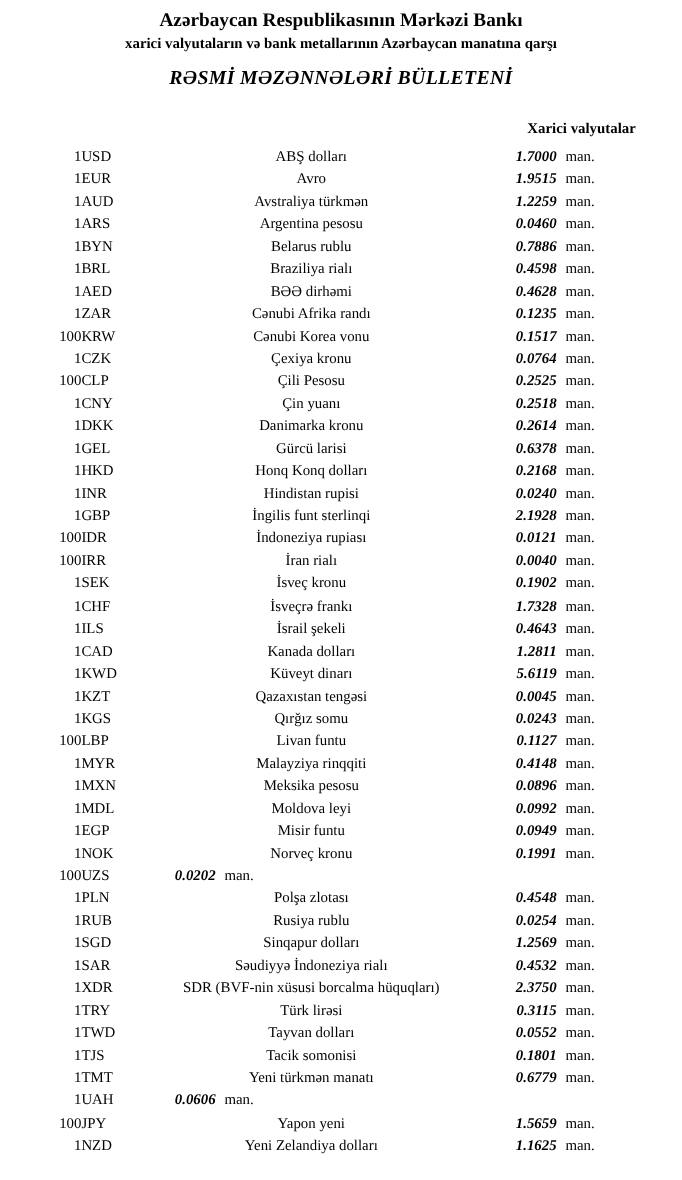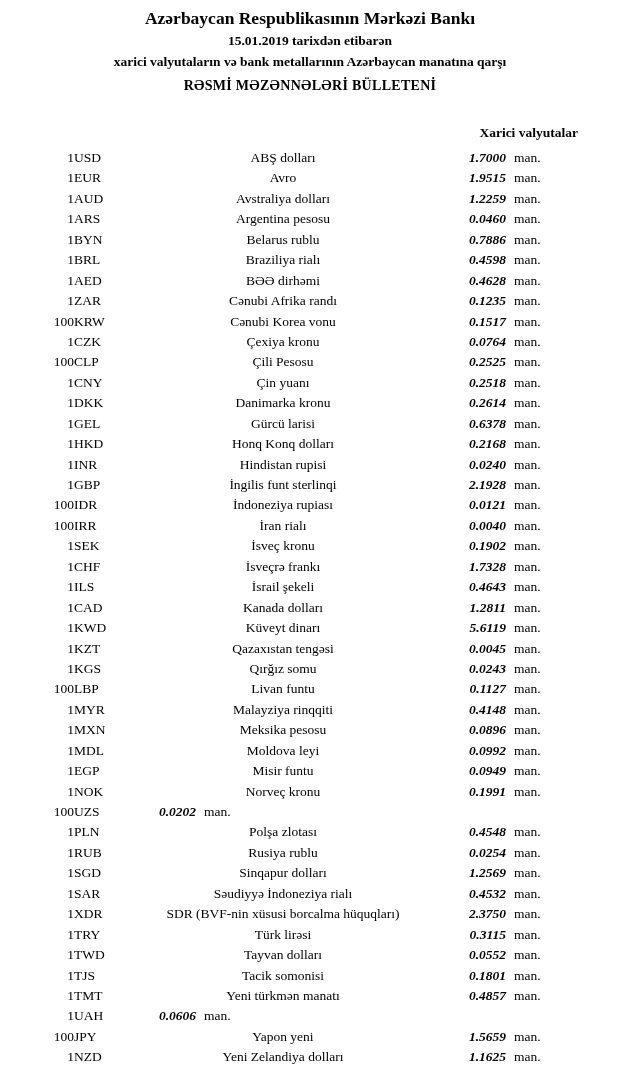--- a/index.html
+++ b/index.html
@@ -32,25 +32,26 @@
     line-height: 20px;
     margin-top: 2px;
   }
   .doc-subtitle {
     font-size: 13.5px;
     font-weight: bold;
     line-height: 20px;
     margin-top: 1px;
   }
   .doc-bulletin {
-    font-size: 14px;
+    font-size: 18px;
     font-weight: bold;
     line-height: 20px;
-    margin-top: 4px;
+    margin-top: 10px;
     letter-spacing: 0.3px;
+    font-style: italic;
   }
   .section-title {
     text-align: right;
     font-size: 13.5px;
     font-weight: bold;
     margin-top: 29px;
     margin-bottom: 7px;
   }
   .rates-table {
     width: 100%;
@@ -96,21 +97,20 @@
     box-sizing: border-box;
   }
 </style>
 </head>
 <body>
 
 <div class="page">
 
   <div class="header">
     <div class="doc-title">Azərbaycan Respublikasının Mərkəzi Bankı</div>
-    <div class="doc-date">15.01.2019 tarixdən etibarən</div>
     <div class="doc-subtitle">xarici valyutaların və bank metallarının Azərbaycan manatına qarşı</div>
     <div class="doc-bulletin">RƏSMİ MƏZƏNNƏLƏRİ BÜLLETENİ</div>
   </div>
 
   <div class="section-title">Xarici valyutalar</div>
 
   <div class="rates-table">
   <div class="row">
     <span class="col-qty">1</span>
     <span class="col-code">USD</span>
@@ -123,21 +123,21 @@
     <span class="col-qty">1</span>
     <span class="col-code">EUR</span>
     <span class="col-name">Avro</span>
     <span class="col-rate">1.9515</span>
     <span class="col-unit">man.</span>
   </div>
 
   <div class="row">
     <span class="col-qty">1</span>
     <span class="col-code">AUD</span>
-    <span class="col-name">Avstraliya dolları</span>
+    <span class="col-name">Avstraliya türkmən</span>
     <span class="col-rate">1.2259</span>
     <span class="col-unit">man.</span>
   </div>
 
   <div class="row">
     <span class="col-qty">1</span>
     <span class="col-code">ARS</span>
     <span class="col-name">Argentina pesosu</span>
     <span class="col-rate">0.0460</span>
     <span class="col-unit">man.</span>
@@ -435,21 +435,21 @@
     <span class="col-code">TJS</span>
     <span class="col-name">Tacik somonisi</span>
     <span class="col-rate">0.1801</span>
     <span class="col-unit">man.</span>
   </div>
 
   <div class="row">
     <span class="col-qty">1</span>
     <span class="col-code">TMT</span>
     <span class="col-name">Yeni türkmən manatı</span>
-    <span class="col-rate">0.4857</span>
+    <span class="col-rate">0.6779</span>
     <span class="col-unit">man.</span>
   </div>
 
   <div class="row">
     <span class="col-qty">1</span>
     <span class="col-code">UAH</span>
     <span class="col-rate">0.0606</span>
     <span class="col-unit">man.</span>
   </div>
 

